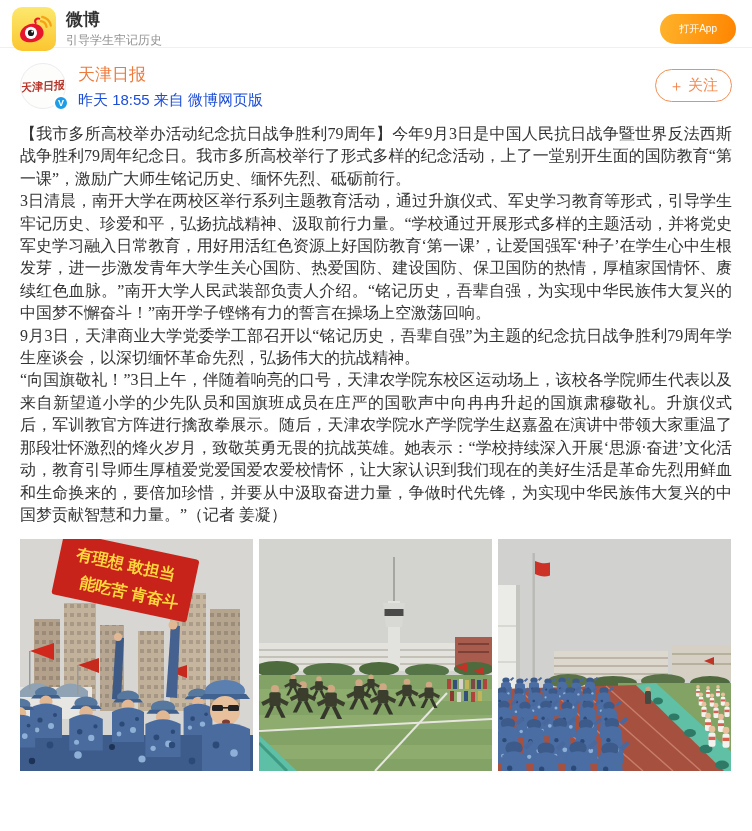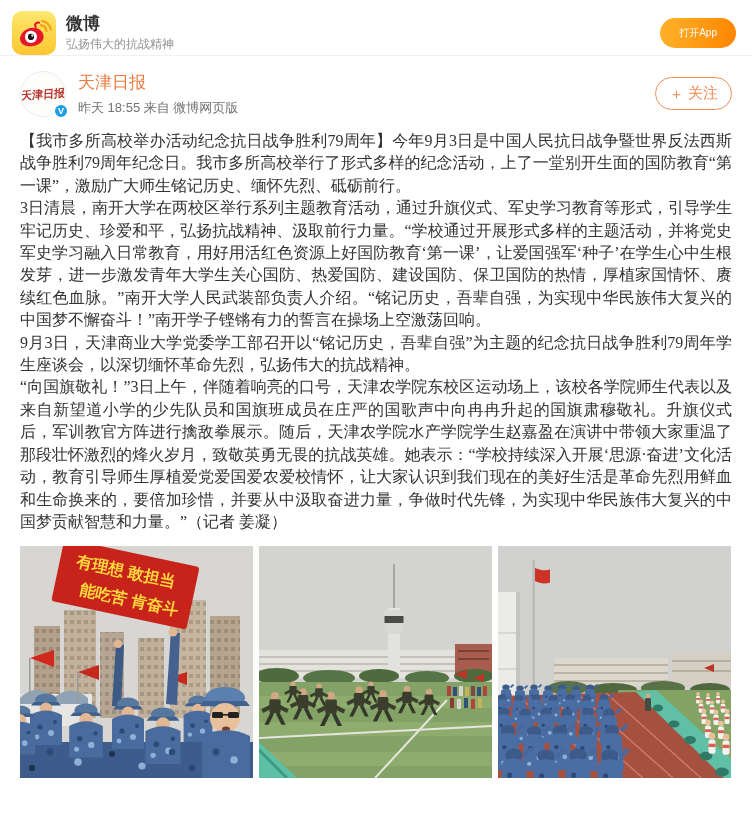--- a/index.html
+++ b/index.html
@@ -4,21 +4,21 @@
 <style>
   * { box-sizing: border-box; }
   html,body { margin:0; padding:0; }
   body {
     width:752px; background:#fff; color:#333;
     font-family:"Liberation Sans","DejaVu Sans",sans-serif;
   }
   
   .app-header {
     display:flex; align-items:center;
-    padding:18px 16px 7px 12px; height:56px;
+    padding:18px 16px 7px 12px; height:48px;
     border-bottom:1px solid #f0f0f0; background:#fff;
   }
   .app-logo {
     width:44px; height:44px; border-radius:10px; flex:0 0 auto;
     background:linear-gradient(180deg,#fce86e 0%,#fbc62f 100%);
     display:flex; align-items:center; justify-content:center;
   }
   .app-title-block { margin-left:10px; }
   .app-title { font-size:17px; font-weight:bold; color:#333; line-height:20px; }
   .app-tagline { font-size:12px; color:#939393; line-height:16px; margin-top:2px; }
@@ -43,21 +43,21 @@
     transform:rotate(-4deg) skewX(-6deg); white-space:nowrap;
   }
   .verified-badge {
     position:absolute; right:-3px; bottom:-2px; width:16px; height:16px;
     background:#1d9ce8; border:2px solid #fff; border-radius:50%;
     color:#fff; font-size:9px; font-weight:bold; line-height:12px;
     display:flex; align-items:center; justify-content:center;
   }
   .author-block { margin-left:12px; padding-top:2px; }
   .author-name { color:#ee7b3e; font-size:17px; line-height:20px; cursor:pointer; }
-  .post-meta { color:#737373; font-size:13px; margin-top:6px; }
+  .post-meta { color:#1d4ed8; font-size:15px; margin-top:6px; }
   .follow-btn {
     margin-left:auto; margin-top:6px; cursor:pointer;
     background:#fff; border:1px solid #f09058; color:#f08a50;
     font-size:15px; border-radius:17px; padding:6px 13px;
     display:flex; align-items:center; gap:4px; font-family:inherit;
   }
   .follow-plus { font-size:15px; line-height:15px; }
   
   .post-text { margin-top:13px; font-size:16px; line-height:22.4px; color:#333; }
   .post-text p { margin:0; text-align:justify;font-family:Liberation Serif, serif; }
@@ -80,21 +80,21 @@
       <path d="M24 15 c-2-3 1-6 4-5" fill="none" stroke="#e6162d" stroke-width="2.4" stroke-linecap="round"></path>
       <circle cx="18.5" cy="26.5" r="7" fill="#fff"></circle>
       <circle cx="18.5" cy="26.5" r="3.6" fill="#1a1a1a"></circle>
       <circle cx="20" cy="25" r="1.2" fill="#fff"></circle>
       <path d="M30 13 a8 8 0 0 1 6.5 6.5" fill="none" stroke="#f5a216" stroke-width="2.6" stroke-linecap="round"></path>
       <path d="M31.5 8 a13 13 0 0 1 10 10" fill="none" stroke="#f5a216" stroke-width="2.6" stroke-linecap="round"></path>
     </svg>
   </div>
   <div class="app-title-block">
     <div class="app-title">微博</div>
-    <div class="app-tagline">弘扬伟大的抗战精神</div>
+    <div class="app-tagline">引导学生牢记历史</div>
   </div>
   <button class="open-app-btn">打开App</button>
 </div>
 
 <div class="post">
   <div class="post-head">
     <div class="avatar-wrap">
       <div class="avatar">
         <span class="avatar-cal">天津日报</span>
       </div>

